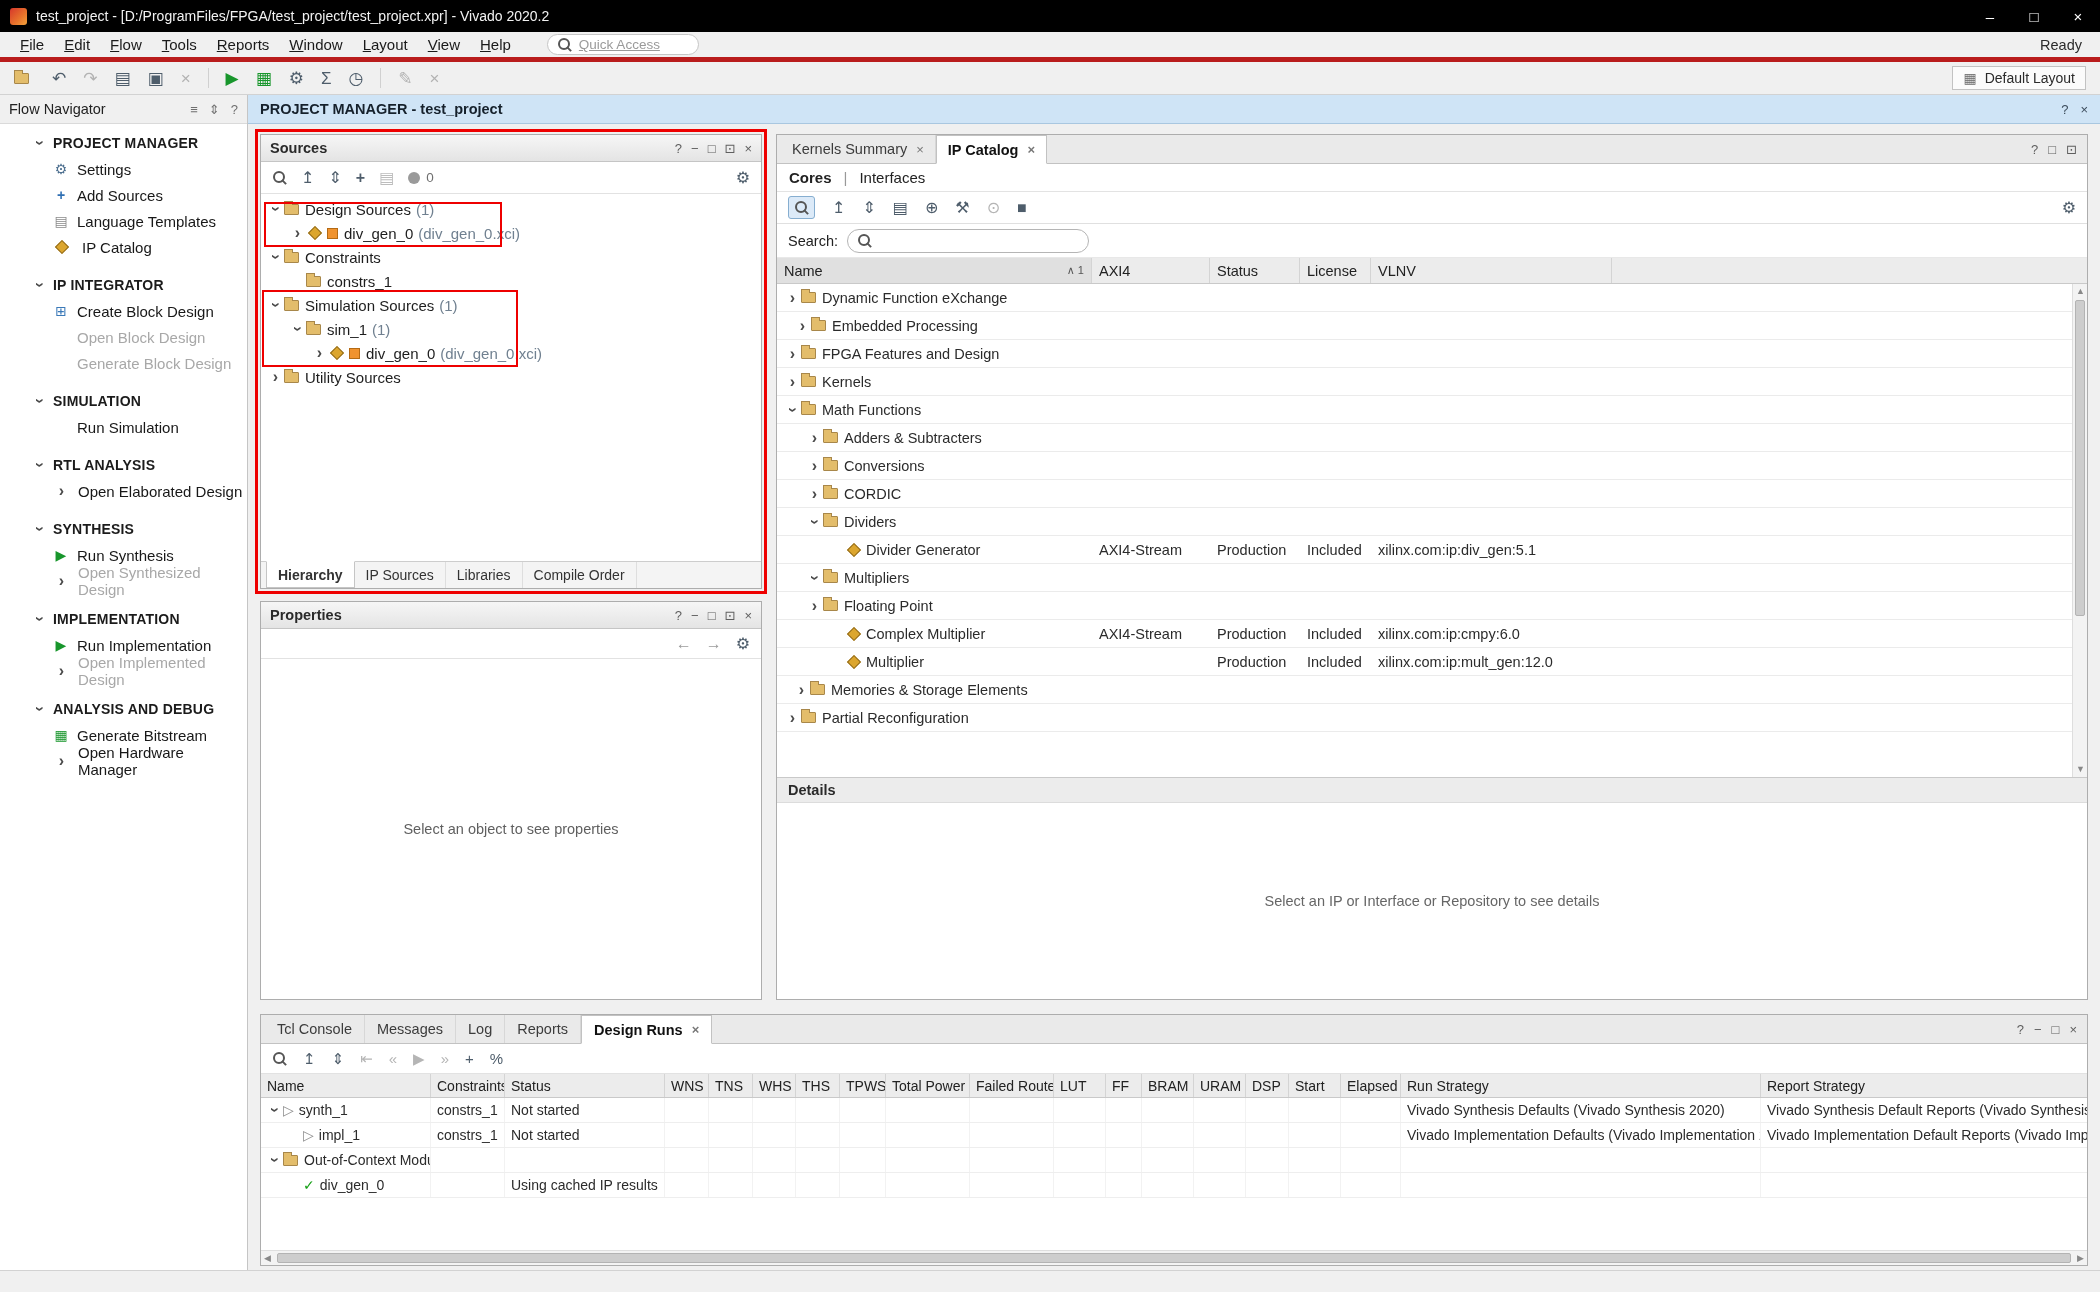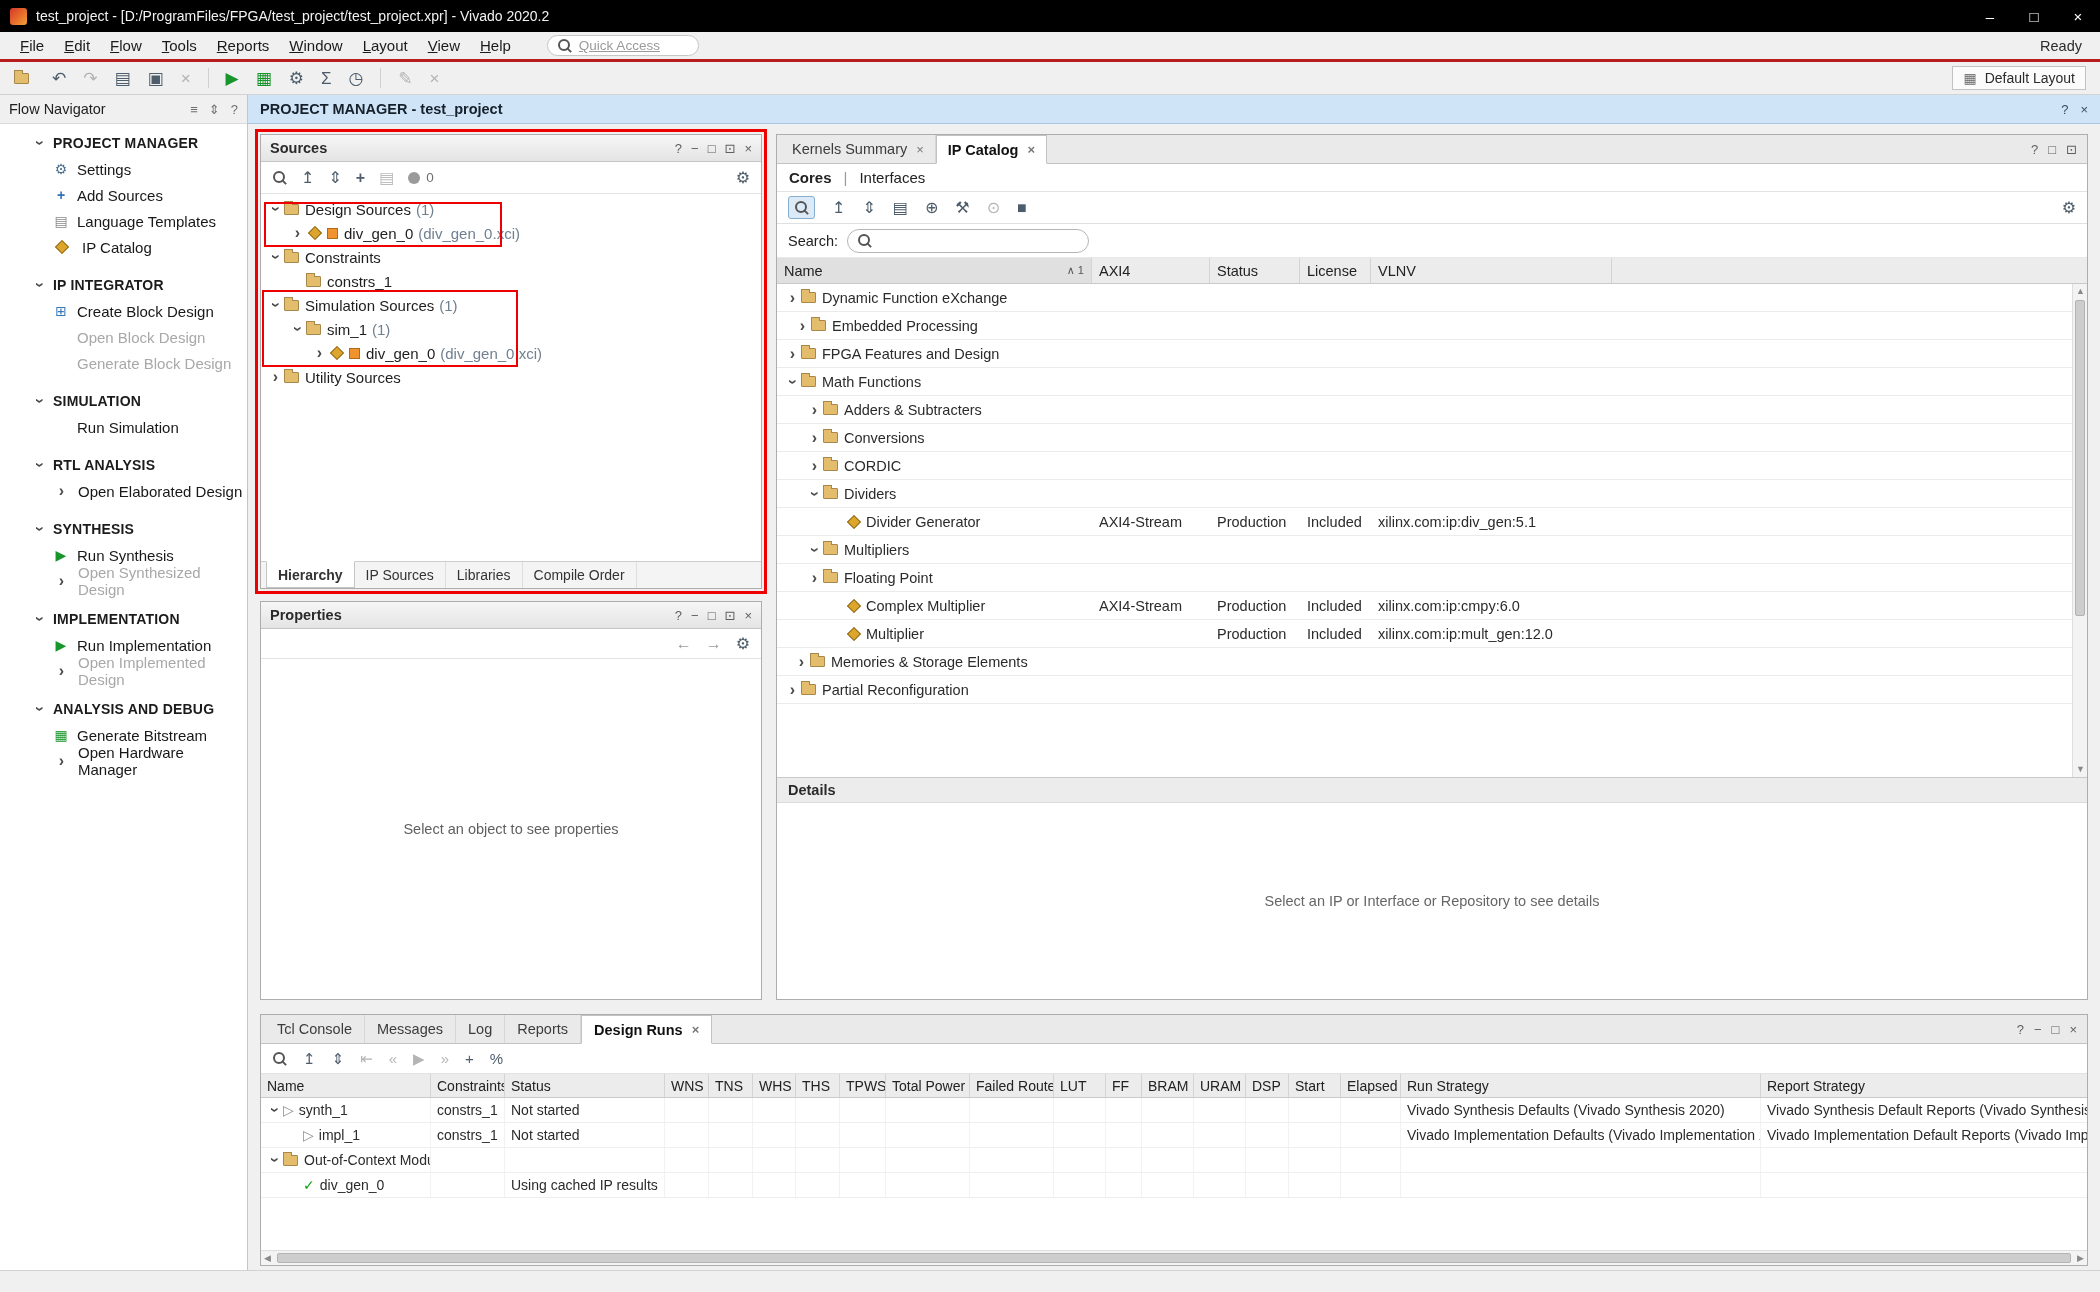--- a/index.html
+++ b/index.html
@@ -11,21 +11,21 @@
   .gi::before { content:attr(data-glyph); }
 
   
   .titlebar { height:32px; background:#000; color:#fff; display:flex; align-items:center; padding-left:10px; flex:none; }
   .appicon { width:17px; height:17px; border-radius:3px; background:linear-gradient(135deg,#d6372b 0%,#e8742c 60%,#f2a33c 100%); margin-right:9px; flex:none; }
   .titlebar .title { font-size:14px; color:#f2f2f2; flex:1; white-space:nowrap; overflow:hidden; }
   .wctrl { display:flex; height:100%; }
   .wctrl span { width:44px; height:100%; display:flex; align-items:center; justify-content:center; font-size:15px; color:#fff; cursor:pointer; }
 
   
-  .menubar { height:30px; background:#f0f0f0; border-bottom:3px solid #b91c1c; display:flex; align-items:center; padding-left:10px; flex:none; }
+  .menubar { height:30px; background:#f0f0f0; border-bottom:5px solid #b91c1c; display:flex; align-items:center; padding-left:10px; flex:none; }
   .menus { display:flex; }
   .menu-item { display:inline-block; padding:4px 10px; font-size:15px; color:#1a1a1a; cursor:default; }
   .menu-item::first-letter { text-decoration:underline; }
   .qa { margin-left:26px; width:152px; height:21px; border:1px solid #c6c6c6; border-radius:11px; background:#fff; display:flex; align-items:center; gap:7px; padding:0 9px; color:#9a9a9a; font-size:13.5px;text-decoration:underline; }
   .ready { margin-left:auto; padding-right:18px; color:#2b2b2b; font-size:14.5px; }
 
   
   .toolbar { height:33px; background:#f0f0f0; border-bottom:1px solid #d2d2d2; display:flex; align-items:center; gap:17px; padding:0 14px; flex:none; }
   .toolbar .gi { font-size:17px; color:#4e5d6b; cursor:pointer; }
   .toolbar .gi.dis { color:#b2b2b2; cursor:default; }
@@ -550,20 +550,32 @@
                       <span>FPGA Features and Design</span>
                     </div>
                     <div class="cat-cell" style="width: 118px;"></div>
                     <div class="cat-cell" style="width: 90px;"></div>
                     <div class="cat-cell" style="width: 71px;"></div>
                     <div class="cat-cell" style="width: 241px;"></div>
                     <div class="cat-cell fill"></div>
                   </div>
                   <div class="cat-row">
                     <div class="cat-cell" style="width: 315px; padding-left: 7px;">
+                      <span class="chev"></span>
+                      <span class="folder-ic"></span>
+                      <span>Kernels</span>
+                    </div>
+                    <div class="cat-cell" style="width: 118px;"></div>
+                    <div class="cat-cell" style="width: 90px;"></div>
+                    <div class="cat-cell" style="width: 71px;"></div>
+                    <div class="cat-cell" style="width: 241px;"></div>
+                    <div class="cat-cell fill"></div>
+                  </div>
+                  <div class="cat-row">
+                    <div class="cat-cell" style="width: 315px; padding-left: 7px;">
                       <span class="chev open"></span>
                       <span class="folder-ic"></span>
                       <span>Math Functions</span>
                     </div>
                     <div class="cat-cell" style="width: 118px;"></div>
                     <div class="cat-cell" style="width: 90px;"></div>
                     <div class="cat-cell" style="width: 71px;"></div>
                     <div class="cat-cell" style="width: 241px;"></div>
                     <div class="cat-cell fill"></div>
                   </div>

